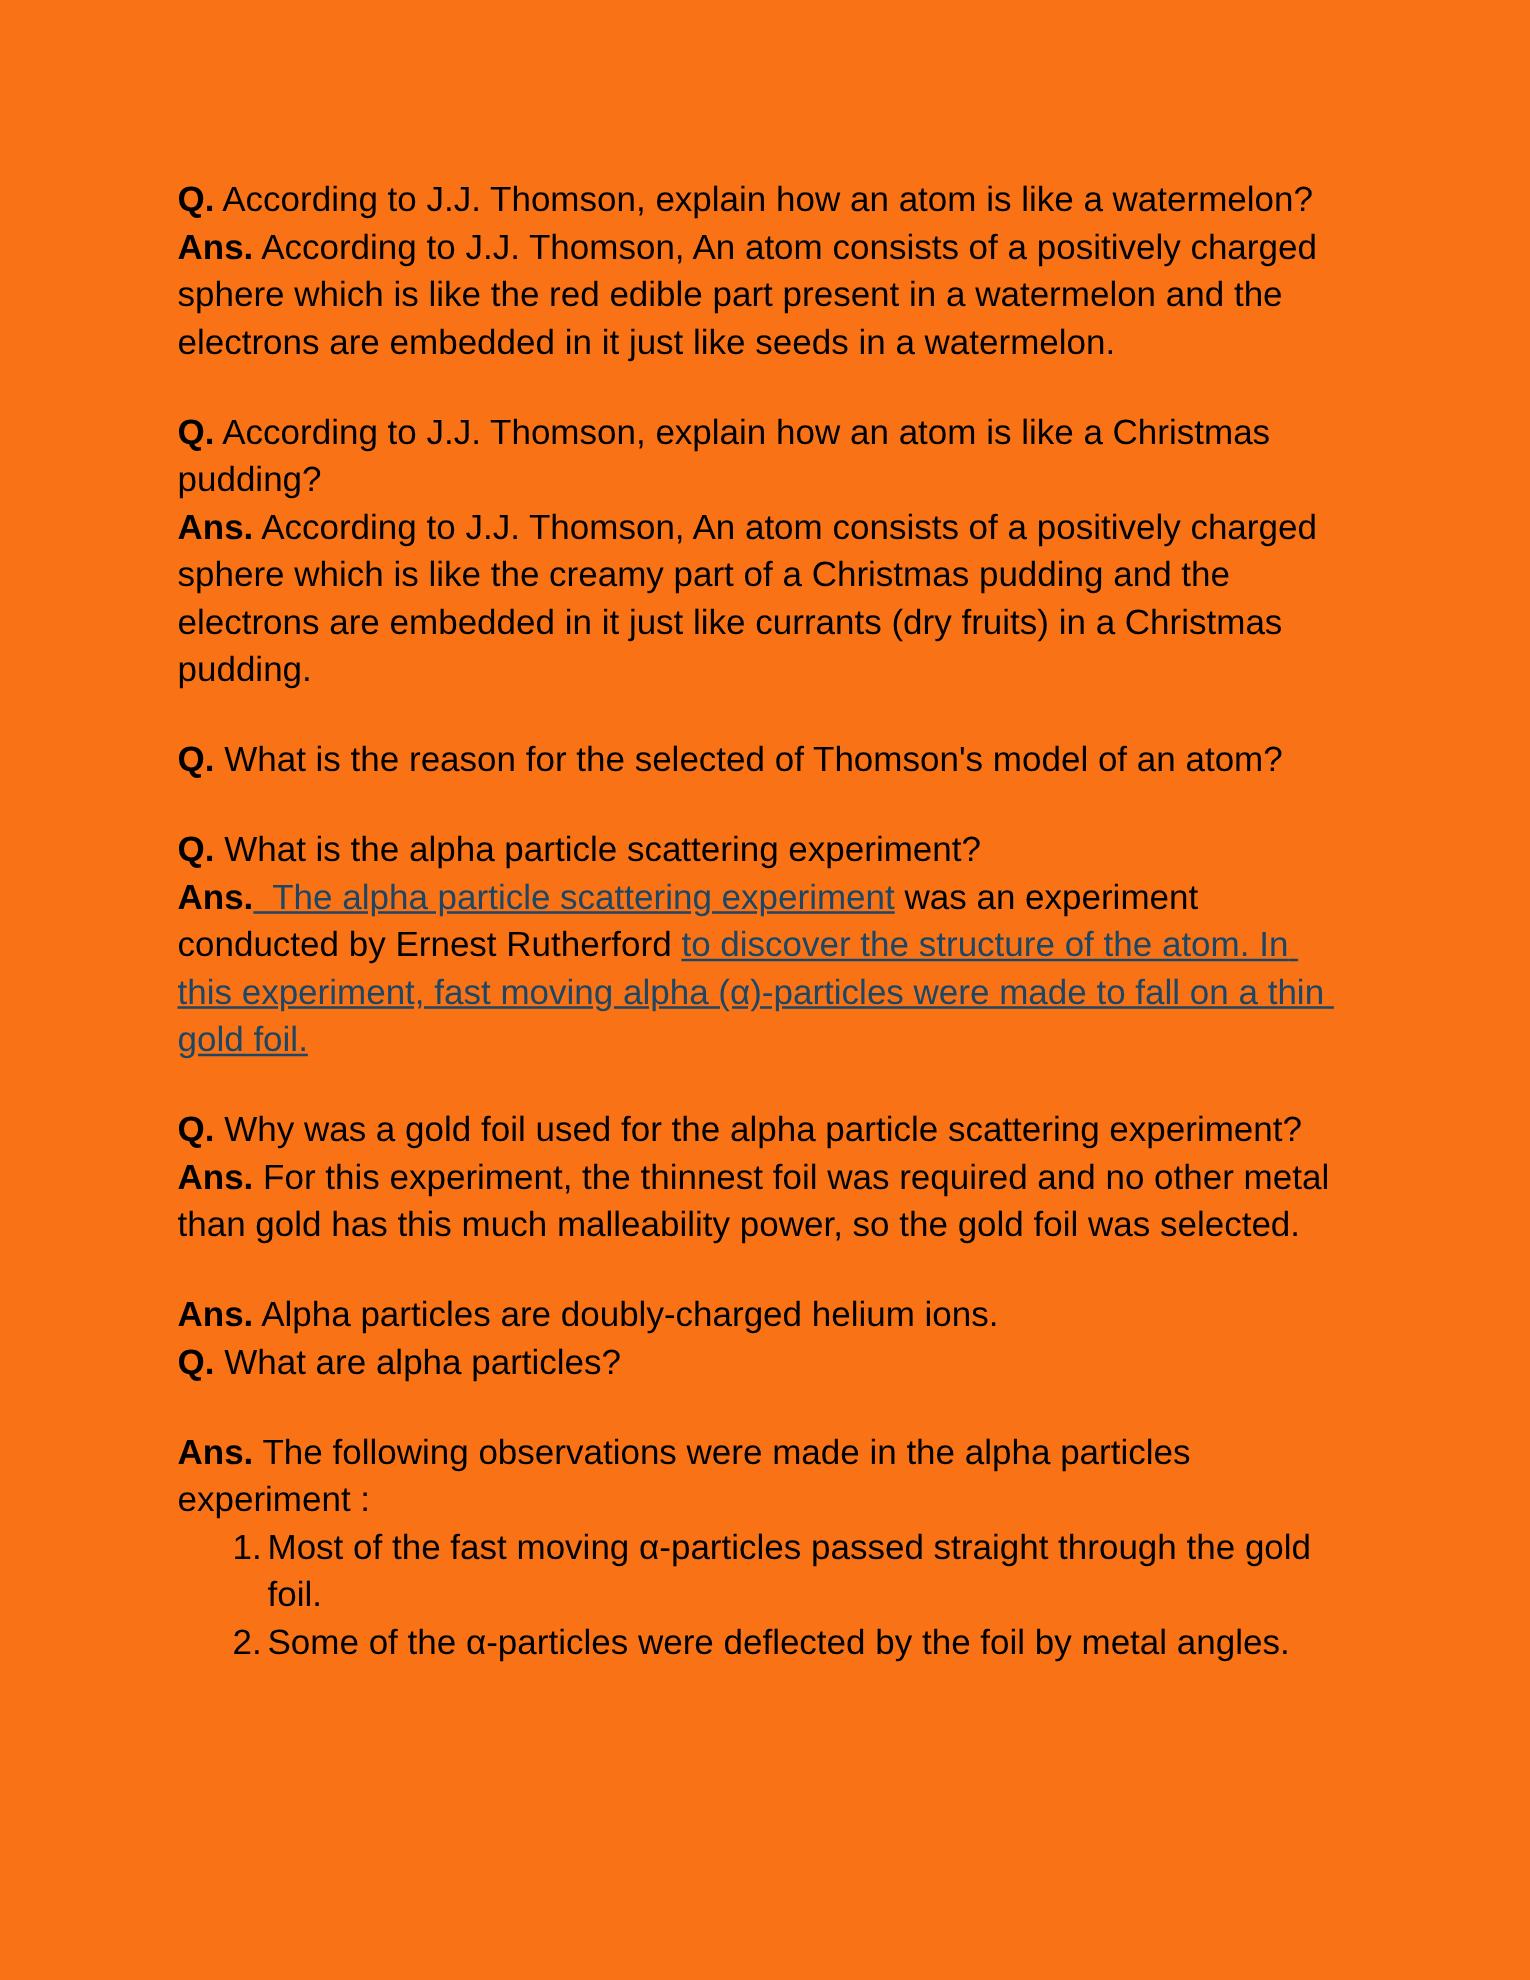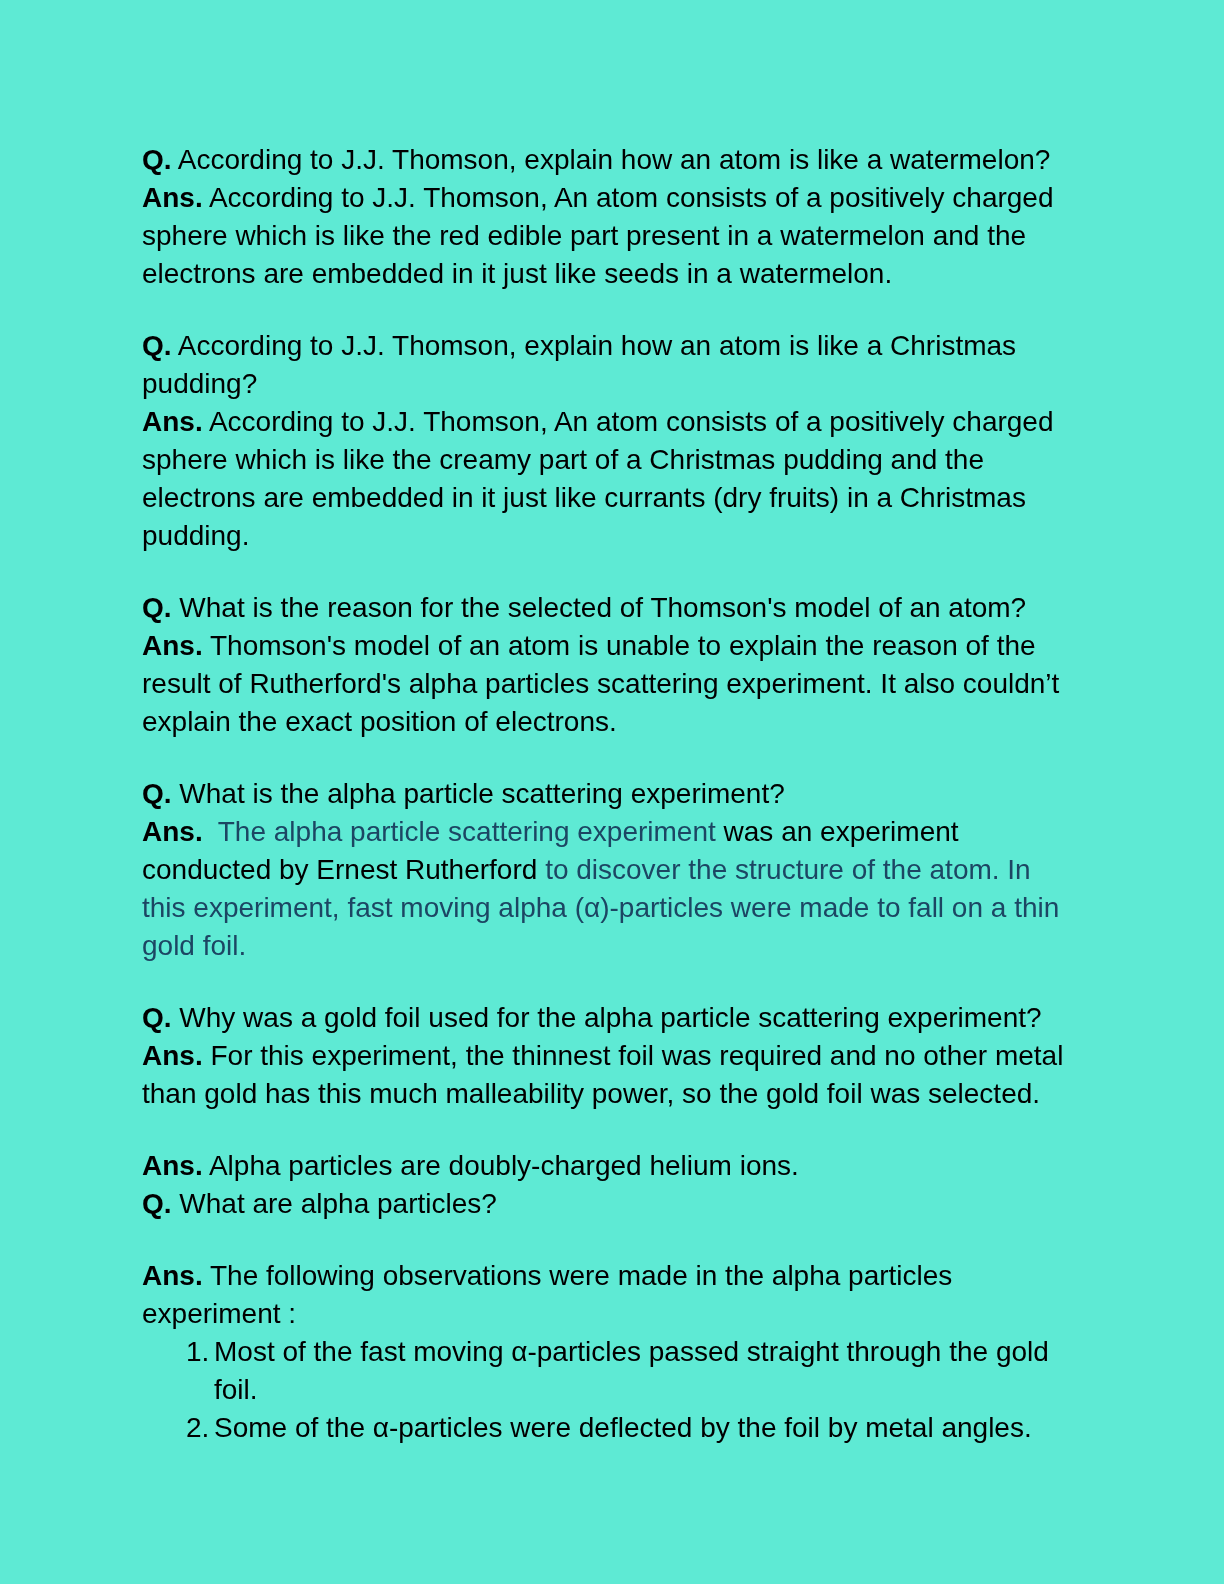--- a/index.html
+++ b/index.html
@@ -1,33 +1,33 @@
 <!DOCTYPE html>
 <html><head>
 <meta charset="utf-8">
 <style>
   html, body { margin: 0; padding: 0; background: #ffffff; }
   .page {
     position: relative;
     width: 1224px;
     height: 1584px;
-    background: #5eead4;
+    background: #f97316;
     box-sizing: border-box;
     padding: 141px 144px 0 142px;
     font-family: "Liberation Sans", sans-serif;
     font-size: 28px;
     line-height: 38px;
     color: #000000;
     overflow: hidden;
   }
   .qa-block { margin: 0 0 34px 0; }
   .qa-block:last-child { margin-bottom: 0; }
   .para { margin: 0; white-space: pre-wrap; }
   .lbl { font-weight: bold; }
-  .accent { color: #1c4663; }
+  .accent { color: #1c4663; text-decoration: underline; }
   ol.observations { margin: 0; padding: 0; list-style: none; }
   ol.observations li { position: relative; padding-left: 72px; margin: 0; }
   ol.observations .marker { position: absolute; left: 44px; top: 0; }
 </style>
 </head>
 <body>
 
 <div class="page">
 
   <section class="qa-block">
@@ -35,21 +35,20 @@
     <p class="para"><span class="lbl">Ans.</span><span> According to J.J. Thomson, An atom consists of a positively charged sphere which is like the red edible part present in a watermelon and the electrons are embedded in it just like seeds in a watermelon.</span></p>
   </section>
 
   <section class="qa-block">
     <p class="para"><span class="lbl">Q.</span><span> According to J.J. Thomson, explain how an atom is like a Christmas pudding?</span></p>
     <p class="para"><span class="lbl">Ans.</span><span> According to J.J. Thomson, An atom consists of a positively charged sphere which is like the creamy part of a Christmas pudding and the electrons are embedded in it just like currants (dry fruits) in a Christmas pudding.</span></p>
   </section>
 
   <section class="qa-block">
     <p class="para"><span class="lbl">Q.</span><span> What is the reason for the selected of Thomson's model of an atom?</span></p>
-    <p class="para"><span class="lbl">Ans.</span><span> Thomson's model of an atom is unable to explain the reason of the result of Rutherford's alpha particles scattering experiment. It also couldn’t explain the exact position of electrons.</span></p>
   </section>
 
   <section class="qa-block">
     <p class="para"><span class="lbl">Q.</span><span> What is the alpha particle scattering experiment?</span></p>
     <p class="para"><span class="lbl">Ans.</span><span class="accent">  The alpha particle scattering experiment</span><span> was an experiment conducted by Ernest Rutherford </span><span class="accent">to discover the structure of the atom. In this experiment, fast moving alpha (α)-particles were made to fall on a thin gold foil.</span></p>
   </section>
 
   <section class="qa-block">
     <p class="para"><span class="lbl">Q.</span><span> Why was a gold foil used for the alpha particle scattering experiment?</span></p>
     <p class="para"><span class="lbl">Ans.</span><span> For this experiment, the thinnest foil was required and no other metal than gold has this much malleability power, so the gold foil was selected.</span></p>

